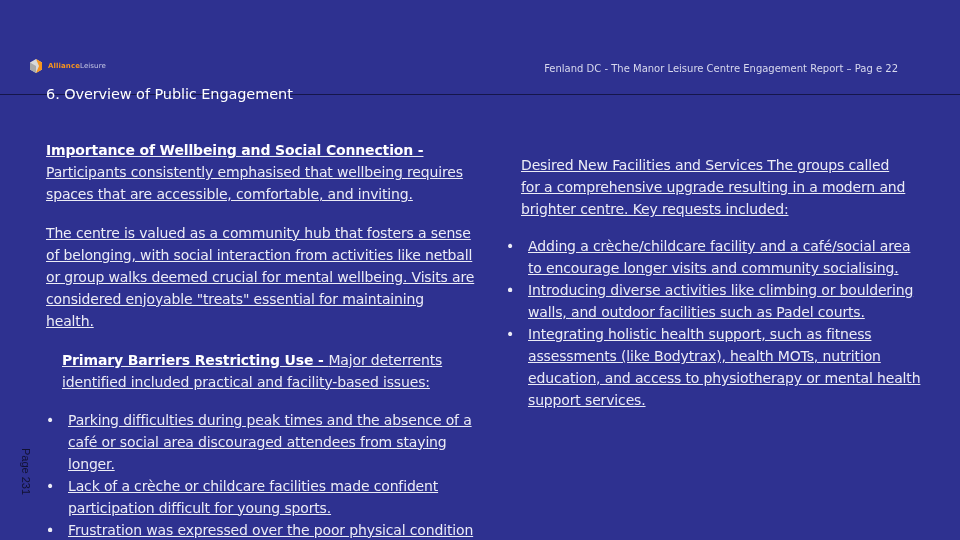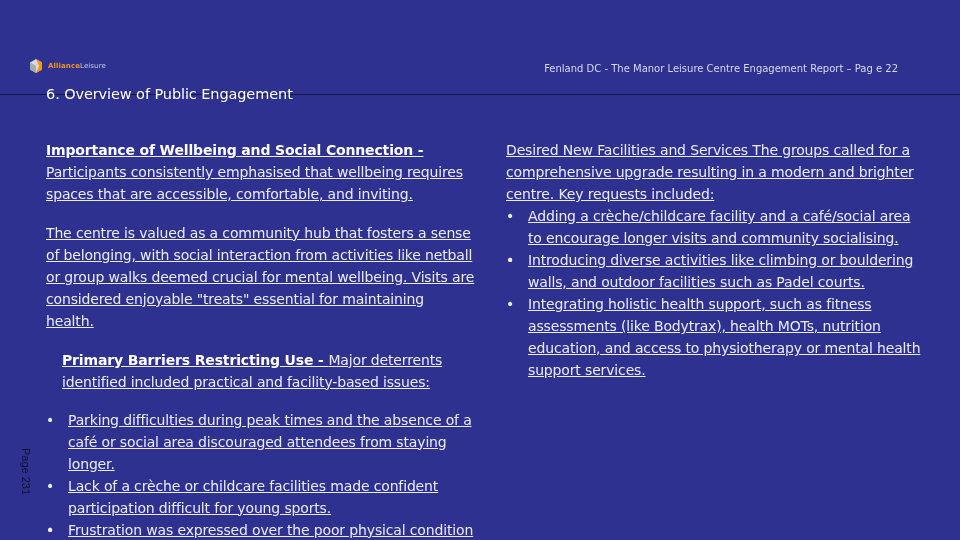--- a/index.html
+++ b/index.html
@@ -52,21 +52,21 @@
   <p style="margin:16px"><span class="lead">Primary Barriers Restricting Use - </span><span>Major deterrents identified included practical and facility-based issues:</span></p>
   <ul>
     <li><span class="bullet">•</span><span>Parking difficulties during peak times and the absence of a café or social area discouraged attendees from staying longer.</span></li>
     <li><span class="bullet">•</span><span>Lack of a crèche or childcare facilities made confident participation difficult for young sports.</span></li>
     <li><span class="bullet">•</span></li>
     <li><span class="bullet">•</span><span>Frustration was expressed over the poor physical condition of the centre courts and surfaces, particularly for tennis and netball, necessitating upgrades.</span></li>
   </ul>
 </div>
 
 <div class="col col-right">
-  <p style="margin:0">Desired New Facilities and Services The groups called for a comprehensive upgrade resulting in a modern and brighter centre. Key requests included:</p>
+  <p style="margin:15px">Desired New Facilities and Services The groups called for a comprehensive upgrade resulting in a modern and brighter centre. Key requests included:</p>
   <ul>
     <li><span class="bullet">•</span><span>Adding a crèche/childcare facility and a café/social area to encourage longer visits and community socialising.</span></li>
     <li><span class="bullet">•</span></li>
     <li><span class="bullet">•</span><span>Introducing diverse activities like climbing or bouldering walls, and outdoor facilities such as Padel courts.</span></li>
     <li><span class="bullet">•</span><span>Integrating holistic health support, such as fitness assessments (like Bodytrax), health MOTs, nutrition education, and access to physiotherapy or mental health support services.</span></li>
   </ul>
 </div>
 
 <div class="side-page">Page 231</div>
 

